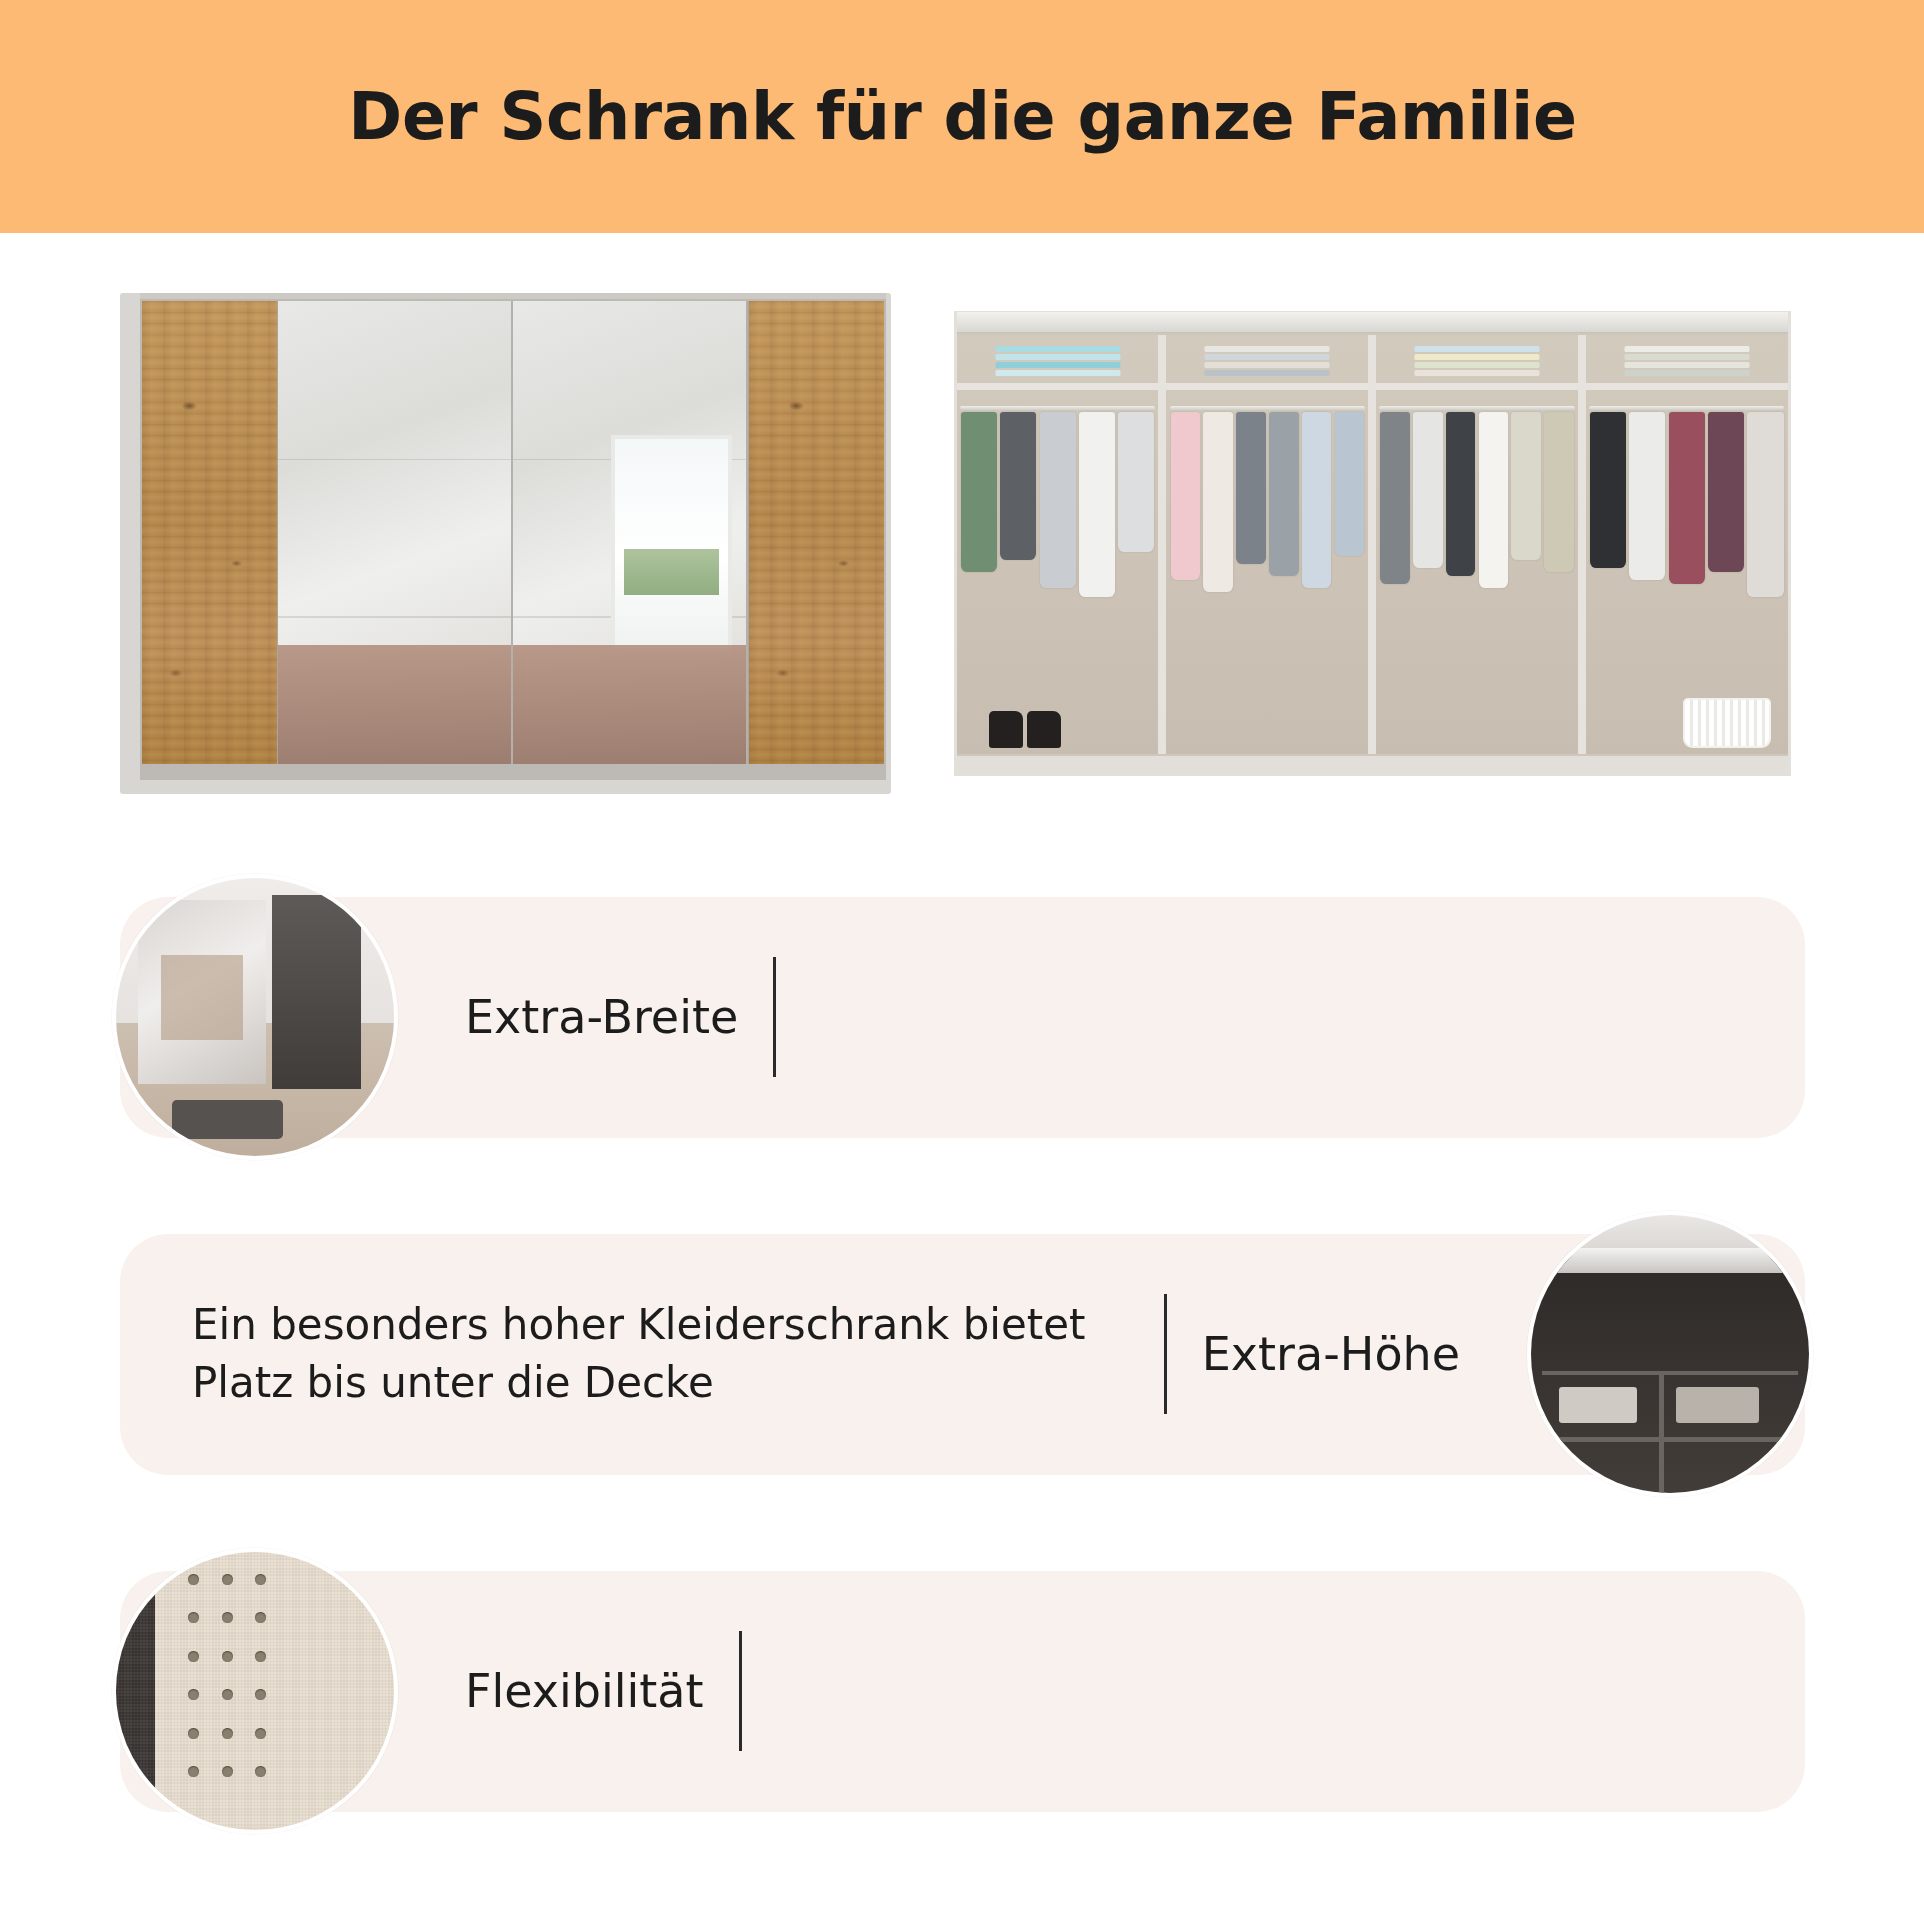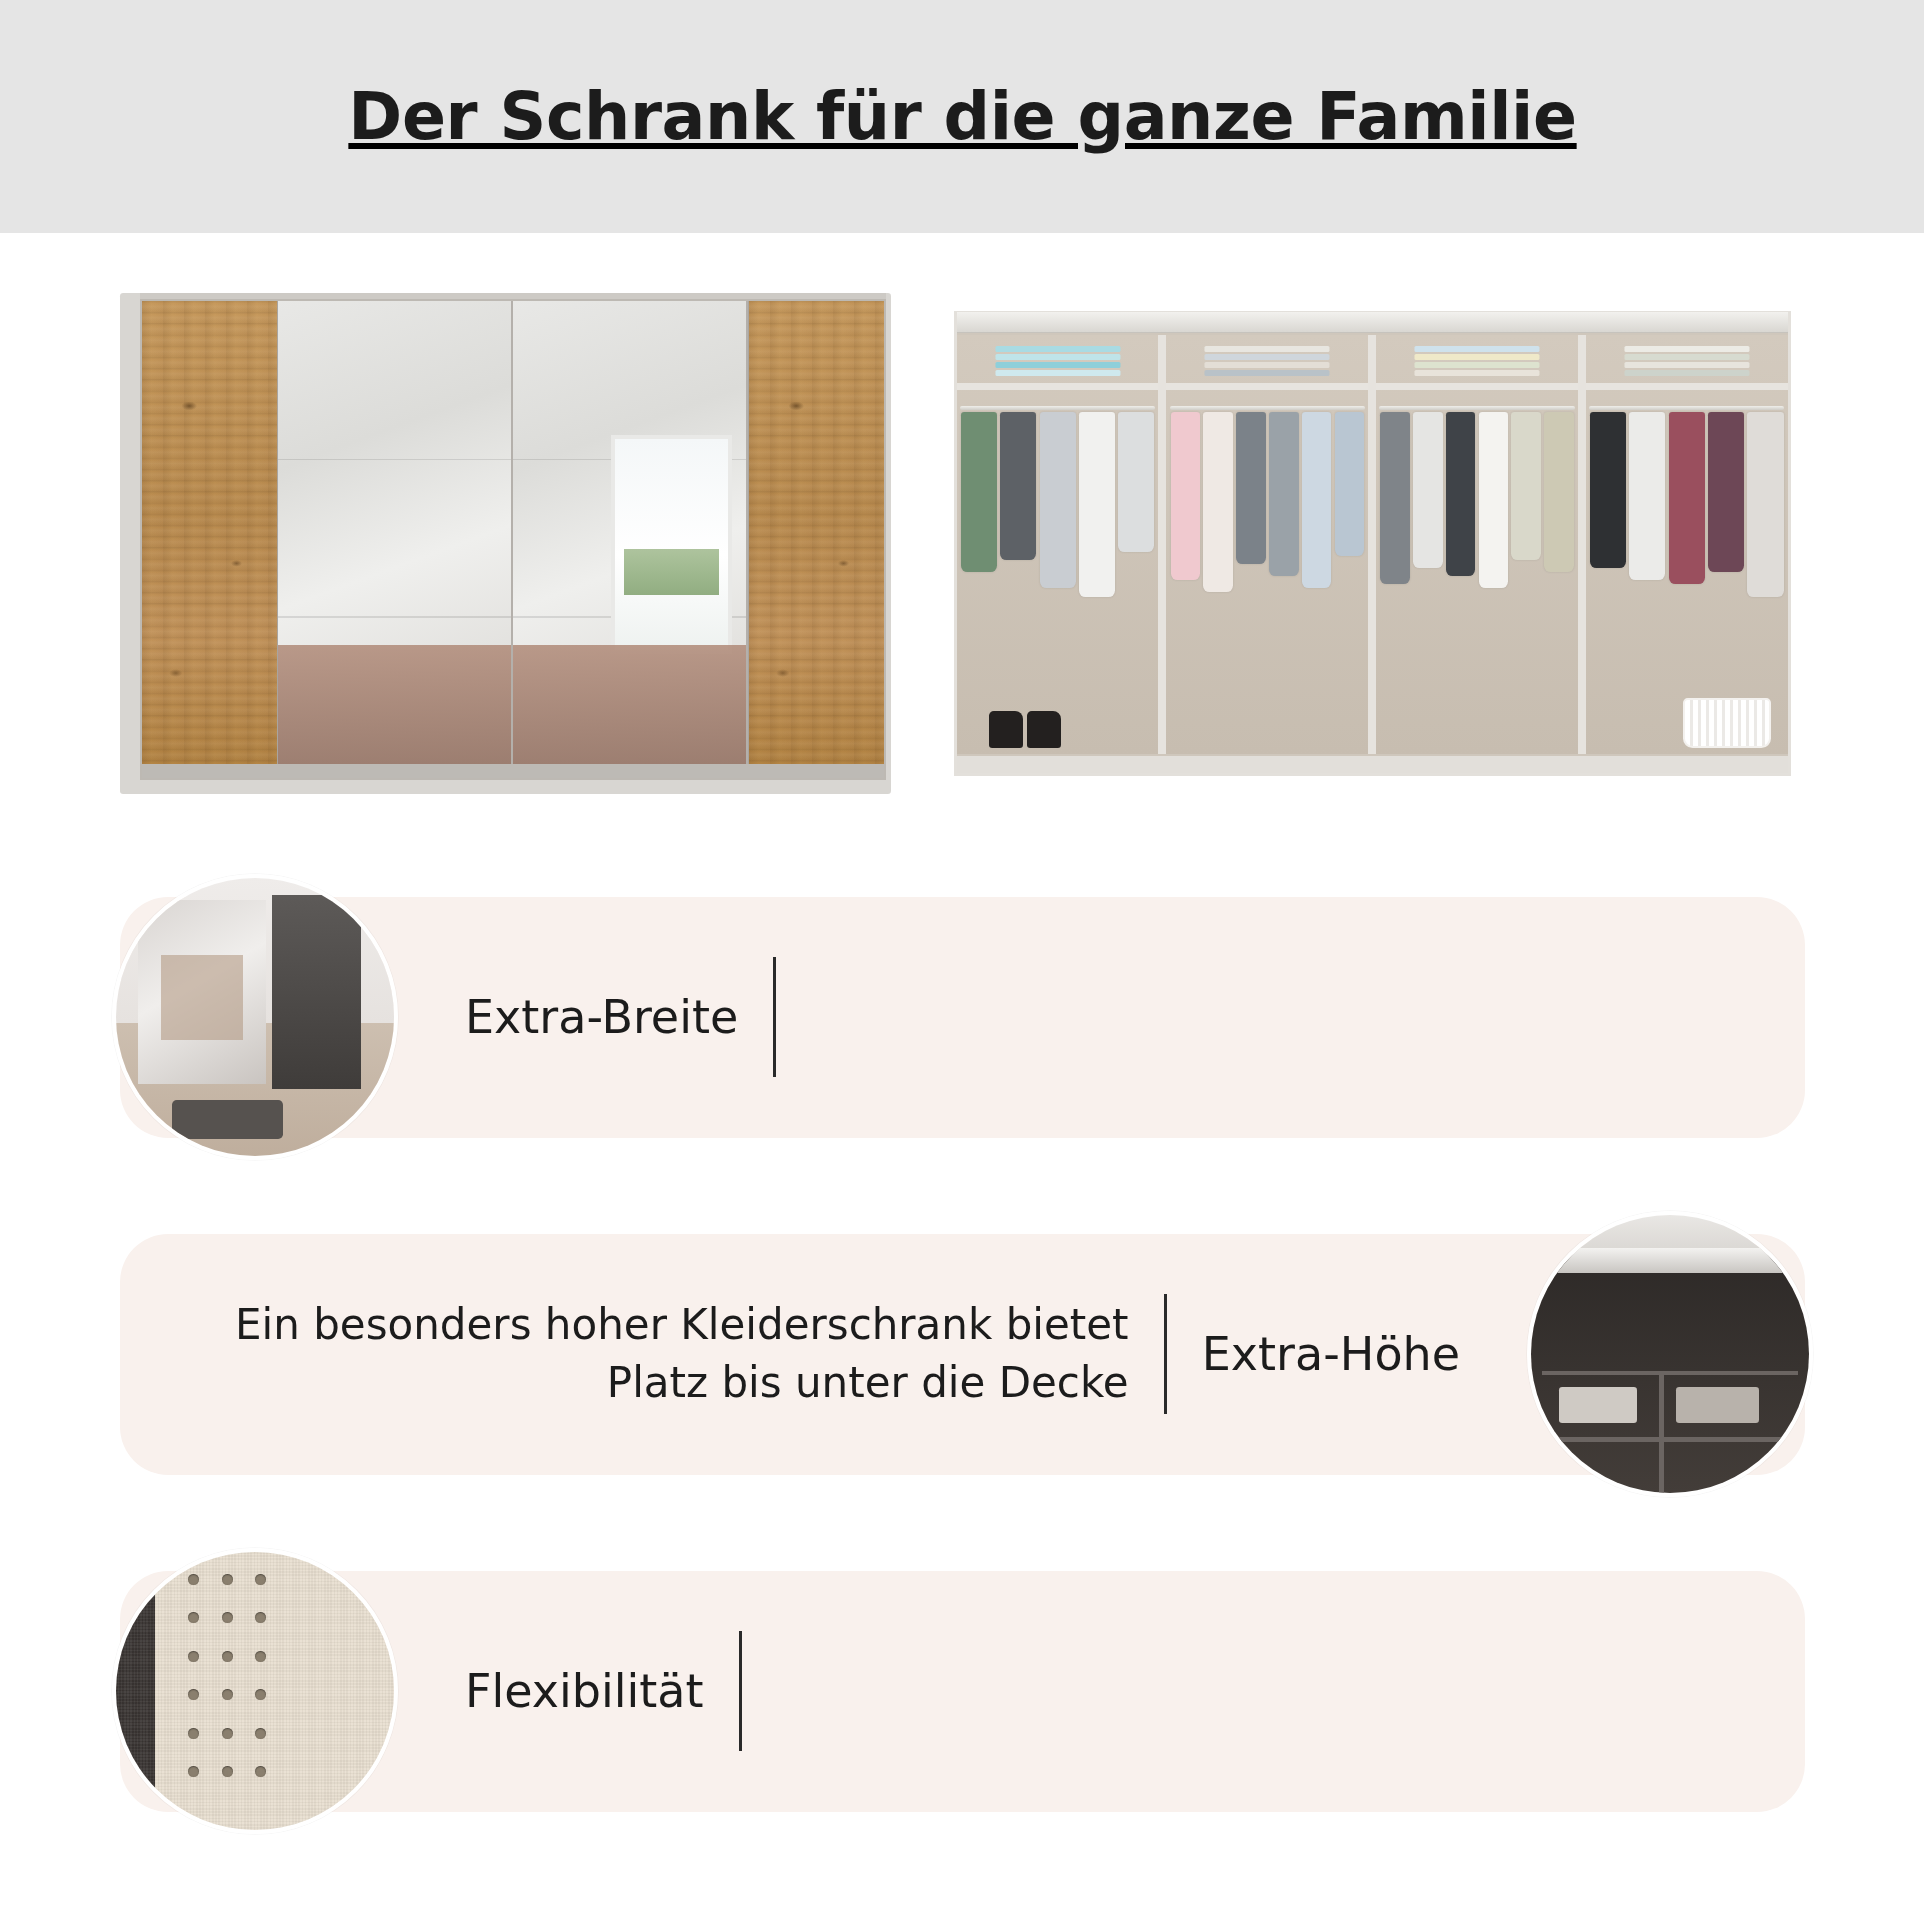--- a/index.html
+++ b/index.html
@@ -7,22 +7,22 @@
     width: 1925px; height: 1925px;
     background: #ffffff;
     font-family: "DejaVu Sans", sans-serif;
     overflow: hidden;
   }
   .page { position: relative; width: 1925px; height: 1925px; background: #ffffff; }
 
   
   .header {
     width: 1925px; height: 233px;
-    background: #e5e5e5;
-    display: flex; align-items: center; justify-content: center; text-decoration: underline;
+    background: #fdba74;
+    display: flex; align-items: center; justify-content: center;
   }
   .header-title {
     font-size: 65px;
     font-weight: 700;
     color: #1c1c1c;
     letter-spacing: -0.4px;
     text-align: center;
   }
 
   
@@ -278,21 +278,21 @@
     flex: none;
   }
   .feat-text {
     font-size: 42px;
     line-height: 1.38;
     color: #1c1c1c;
   }
   .pill.left-img .feat-label { margin-right: 0; }
   .pill.right-img .feat-inner { display: flex; align-items: center; width: 100%; }
   .pill.left-img .feat-inner { display: flex; align-items: center; width: 100%; }
-  .feat-text.right-align { text-align: right; flex: 1; }
+  .feat-text.right-align { text-align: left; flex: 1; }
 </style>
 </head>
 <body>
 
 <div class="page">
 
   <div class="header">
     <div class="header-title">Der Schrank für die ganze Familie</div>
   </div>
 

